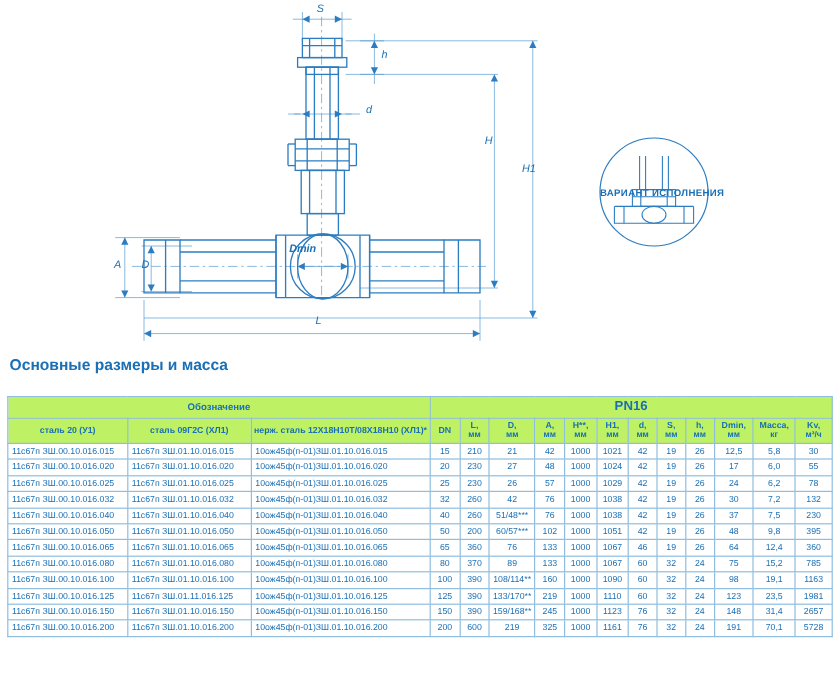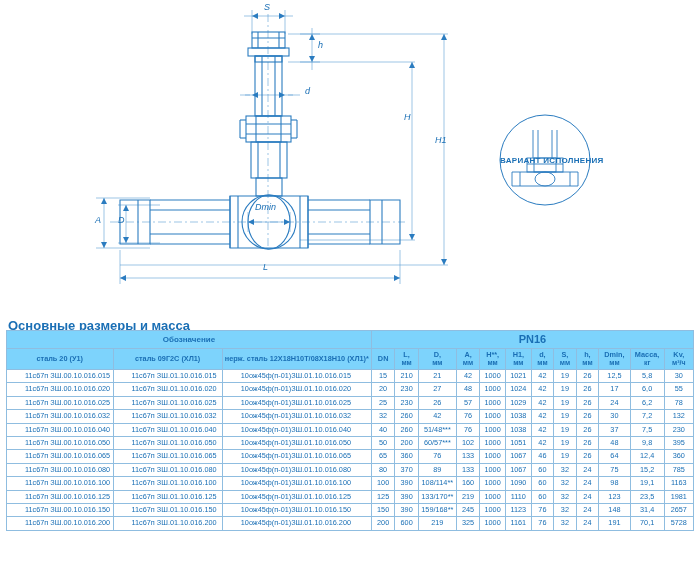--- a/index.html
+++ b/index.html
@@ -12,21 +12,21 @@
     overflow:hidden;
   }
   .drawing{
     position:relative;
     width:700px;height:300px;
   }
   .drawing svg{position:absolute;left:0;top:0;}
 
   .section-title{
     position:absolute;
-    left:8px;top:318px;
+    left:8px;top:296px;
     font-size:13px;
     font-weight:bold;
     color:#1a6fb5;
     text-align:center;
   }
 
   table.specs{
     position:absolute;
     left:6px;top:330px;
     width:688px;
@@ -37,23 +37,23 @@
   table.specs th, table.specs td{
     border:1px solid #8fbde0;
     padding:2px 2px;
     text-align:center;
     vertical-align:middle;
     line-height:1.15;
     white-space:nowrap;
   }
   table.specs thead th{
     font-weight:bold;
-    background:#7dd3fc;
-  }
-  table.specs td.left{text-align:left;padding-left:18px;}
+    background:#bef264;
+  }
+  table.specs td.left{text-align:left;padding-left:3px;}
   table.specs .desig{font-weight:normal;}
   .hdr-desig{font-size:8px;font-weight:bold;text-align:left;padding-left:4px;}
   .hdr-pn{font-size:11px;font-weight:bold;}
   .units{font-size:7px;}
   .colw1{width:102px;}
   .colw2{width:108px;margin-top:21px;}
   .colw3{width:140px;}
   .colsm{width:26px;}
   .colmd{width:34px;}
 
@@ -224,21 +224,21 @@
     </g>
   </svg>
 
   <div class="dim-label italic" style="left:264px;top:2px;">S</div>
   <div class="dim-label italic" style="left:318px;top:40px;">h</div>
   <div class="dim-label italic" style="left:305px;top:86px;">d</div>
   <div class="dim-label italic" style="left:404px;top:112px;">H</div>
   <div class="dim-label italic" style="left:435px;top:135px;text-align:center;">H1</div>
   <div class="dim-label italic" style="left:95px;top:215px;">A</div>
   <div class="dim-label italic" style="left:118px;top:215px;">D</div>
-  <div class="dim-label italic" style="left:255px;top:202px;">Dmin</div>
+  <div class="dim-label italic" style="left:241px;top:202px;font-weight:bold;">Dmin</div>
   <div class="dim-label italic" style="left:263px;top:262px;">L</div>
 
   <div class="variant-label" style="left:500px;top:112px;margin-top:44px;">ВАРИАНТ ИСПОЛНЕНИЯ</div>
 </div>
 
 <div class="section-title">Основные размеры и масса</div>
 
 <table class="specs">
   <thead>
     <tr>
@@ -453,21 +453,21 @@
         <td>1090</td>
         <td>60</td>
         <td>32</td>
         <td>24</td>
         <td>98</td>
         <td>19,1</td>
         <td>1163</td>
       </tr>
     <tr>
         <td class="left desig">11с67п ЗШ.00.10.016.125</td>
-        <td class="left desig">11с67п ЗШ.01.10.016.125</td>
+        <td class="left desig">11с67п ЗШ.01.11.016.125</td>
         <td class="left desig">10ож45ф(п-01)ЗШ.01.10.016.125</td>
         <td>125</td>
         <td>390</td>
         <td>133/170**</td>
         <td>219</td>
         <td>1000</td>
         <td>1110</td>
         <td>60</td>
         <td>32</td>
         <td>24</td>

